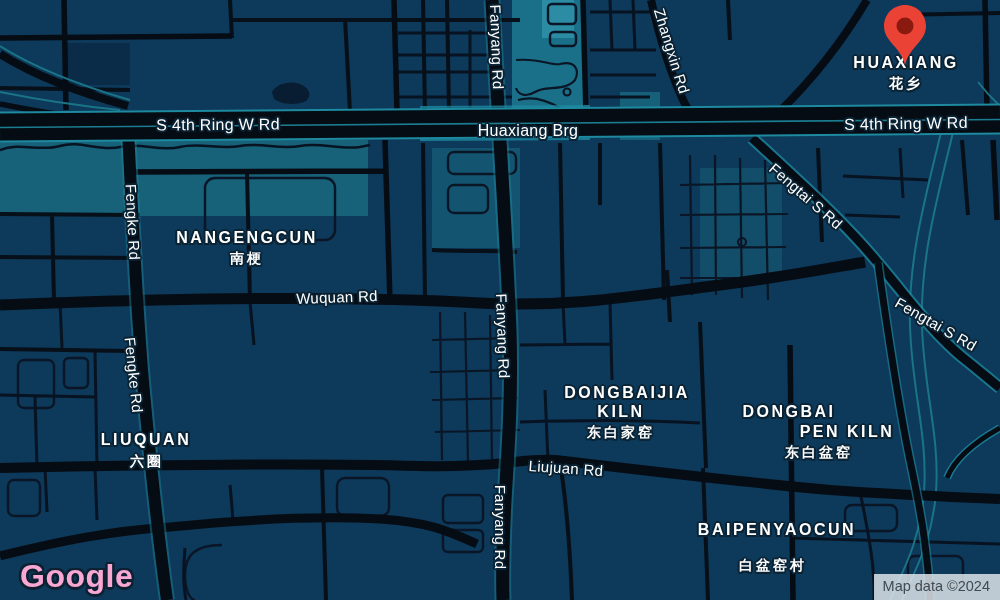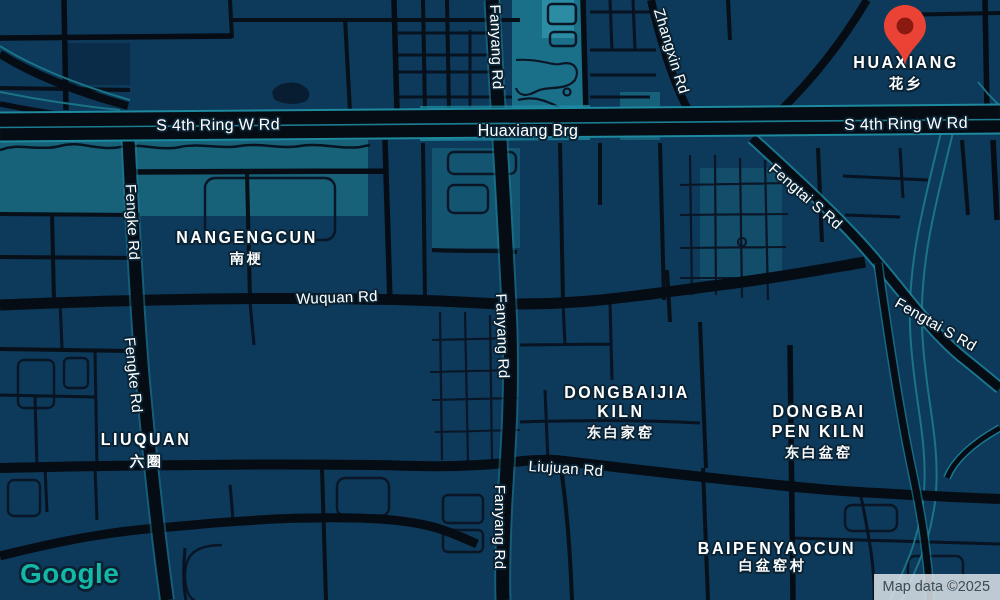--- a/index.html
+++ b/index.html
@@ -25,21 +25,21 @@
       -1.5px 1.5px 0 var(--label-halo), 1.5px 1.5px 0 var(--label-halo),
       -2px 0 0 var(--label-halo), 2px 0 0 var(--label-halo),
       0 -2px 0 var(--label-halo), 0 2px 0 var(--label-halo);
   }
   .road-label{font-size:15px;font-weight:500;letter-spacing:.3px;}
   .ring-label{font-size:16px;}
   .place-label{font-size:16px;font-weight:bold;letter-spacing:2.5px;}
   .place-zh{font-size:14px;font-weight:bold;letter-spacing:3px;}
   .logo{
     position:absolute;left:20px;top:558px;
-    font-size:28px;font-weight:bold;color:#14b8a6;letter-spacing:.5px;
+    font-size:32px;font-weight:bold;color:#f9a8d4;letter-spacing:.5px;
     text-shadow:
       -2px -2px 0 #0d2133, 2px -2px 0 #0d2133,
       -2px 2px 0 #0d2133, 2px 2px 0 #0d2133,
       -2.5px 0 0 #0d2133, 2.5px 0 0 #0d2133,
       0 -2.5px 0 #0d2133, 0 2.5px 0 #0d2133;
   }
   .attribution{
     position:absolute;right:0;bottom:0;
     background:rgba(221,228,233,.85);
     color:#3e4a54;font-size:14.5px;
@@ -197,28 +197,28 @@
   <div class="map-label place-label" style="left:247px;top:238px;">NANGENGCUN</div>
   <div class="map-label place-zh" style="left:247px;top:259px;">南梗</div>
 
   <div class="map-label place-label" style="left:146px;top:440px;">LIUQUAN</div>
   <div class="map-label place-zh" style="left:147px;top:462px;">六圈</div>
 
   <div class="map-label place-label" style="left:627px;top:393px;">DONGBAIJIA</div>
   <div class="map-label place-label" style="left:621px;top:412px;">KILN</div>
   <div class="map-label place-zh" style="left:621px;top:433px;">东白家窑</div>
 
-  <div class="map-label place-label" style="left:819px;top:412px;">DONGBAI</div>
-  <div class="map-label place-label" style="left:819px;top:432px;">PEN KILN</div>
+  <div class="map-label place-label" style="left:789px;top:412px;">DONGBAI</div>
+  <div class="map-label place-label" style="left:847px;top:432px;">PEN KILN</div>
   <div class="map-label place-zh" style="left:819px;top:453px;">东白盆窑</div>
 
-  <div class="map-label place-label" style="left:753px;top:549px;padding-left:48px;">BAIPENYAOCUN</div>
+  <div class="map-label place-label" style="left:753px;top:530px;padding-left:48px;">BAIPENYAOCUN</div>
   <div class="map-label place-zh" style="left:753px;top:566px;margin-left:20px;">白盆窑村</div>
 
   <svg class="marker" viewBox="0 0 48 64">
     <path d="M24 2 C12.3 2 3 11.3 3 23 C3 32 8.5 37.5 14.5 44.5 C19 49.8 22 54.5 24 62 C26 54.5 29 49.8 33.5 44.5 C39.5 37.5 45 32 45 23 C45 11.3 35.7 2 24 2 Z" fill="#EA4335"></path>
     <circle cx="24" cy="23" r="8.5" fill="#8A1A10"></circle>
   </svg>
 
   <div class="logo">Google</div>
-  <div class="attribution">Map data ©2025</div>
+  <div class="attribution">Map data ©2024</div>
 
 </div>
 
 </body></html>

